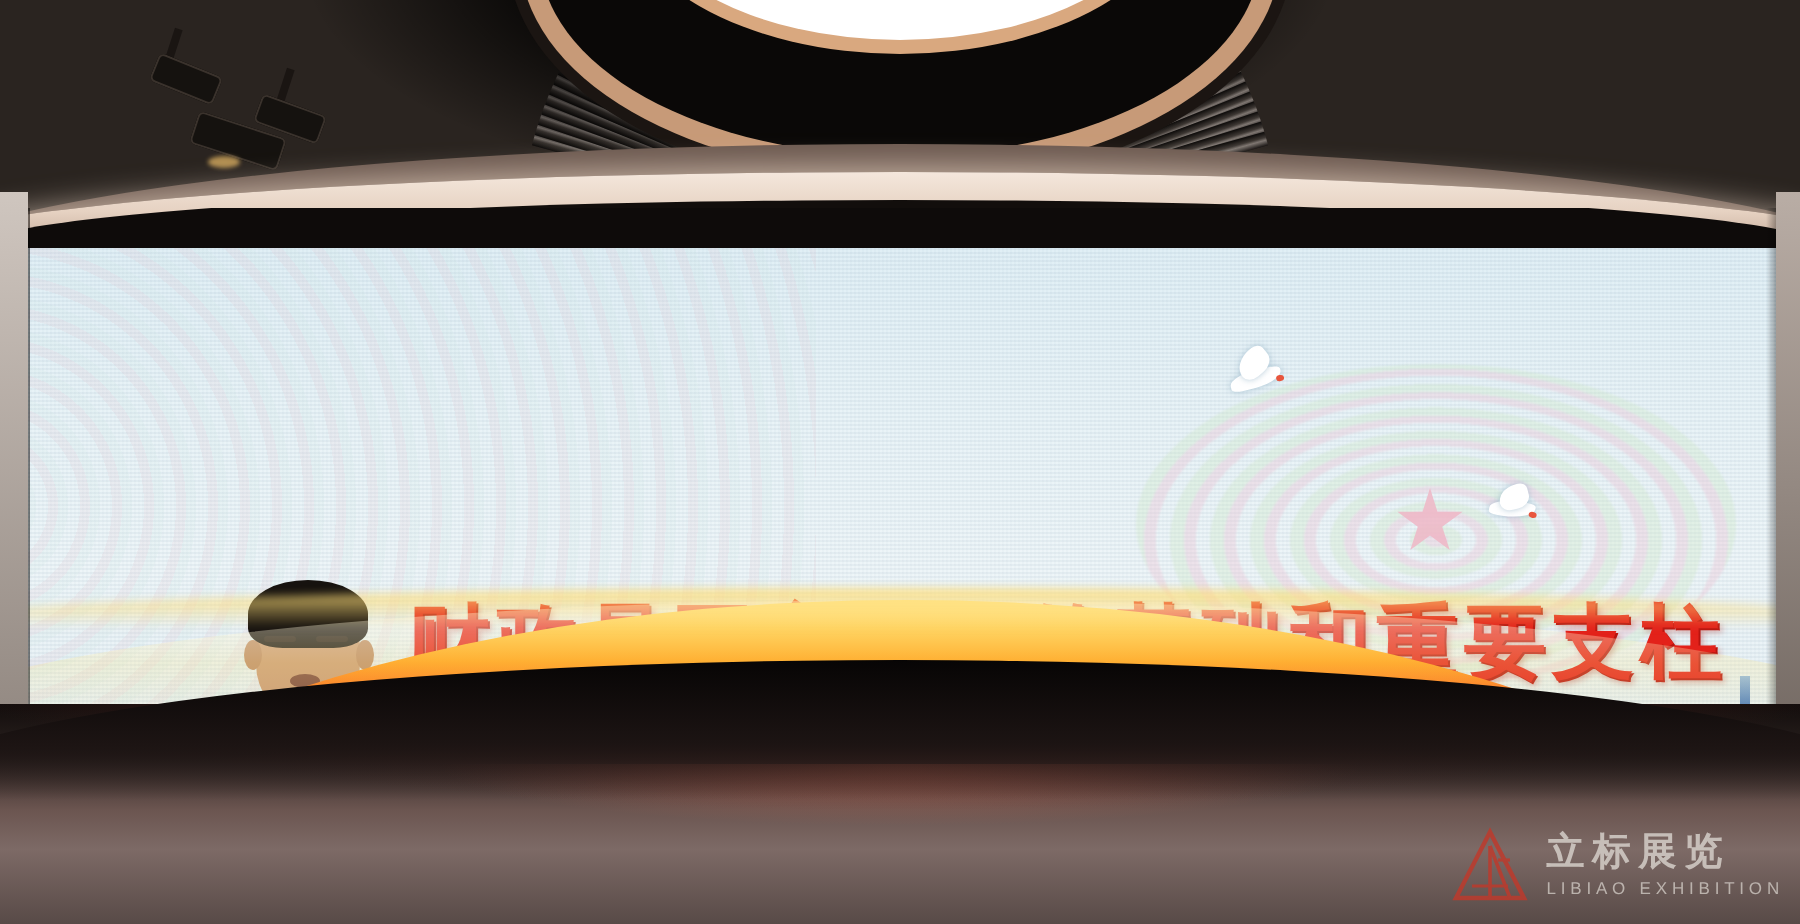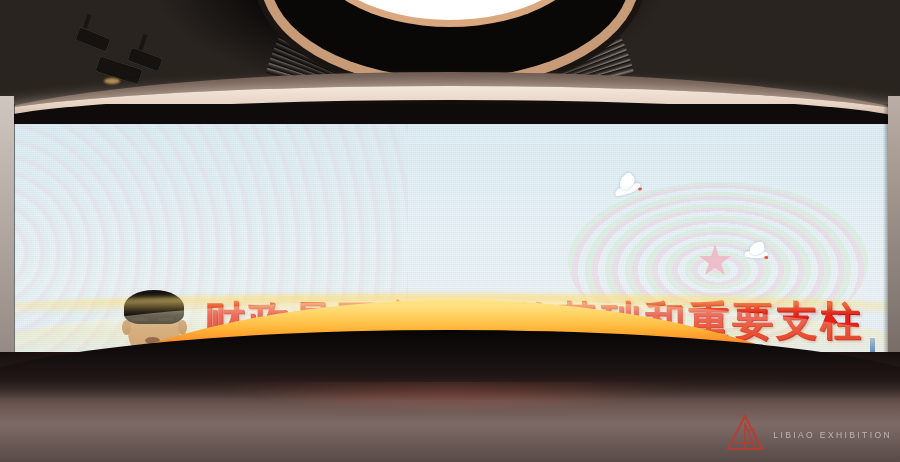--- a/index.html
+++ b/index.html
@@ -469,17 +469,18 @@
     <div class="wm-logo">
       <svg width="40" height="40" viewBox="0 0 40 40">
         <polygon points="20,3 37,36 3,36" fill="none" stroke="#c0392b" stroke-width="2.2"></polygon>
         <polyline points="20,10 20,36" fill="none" stroke="#c0392b" stroke-width="1.8"></polyline>
         <polyline points="20,10 30,36" fill="none" stroke="#c0392b" stroke-width="1.8"></polyline>
         <polyline points="11,30 29,30" fill="none" stroke="#c0392b" stroke-width="1.6"></polyline>
         <polyline points="24,17 30,17" fill="none" stroke="#c0392b" stroke-width="1.6"></polyline>
       </svg>
     </div>
     <div class="wm-text">
+      <div class="wm-cn">立标展览</div>
       <div class="wm-en">LIBIAO EXHIBITION</div>
     </div>
   </div>
 
 </div>
 
 </body></html>

